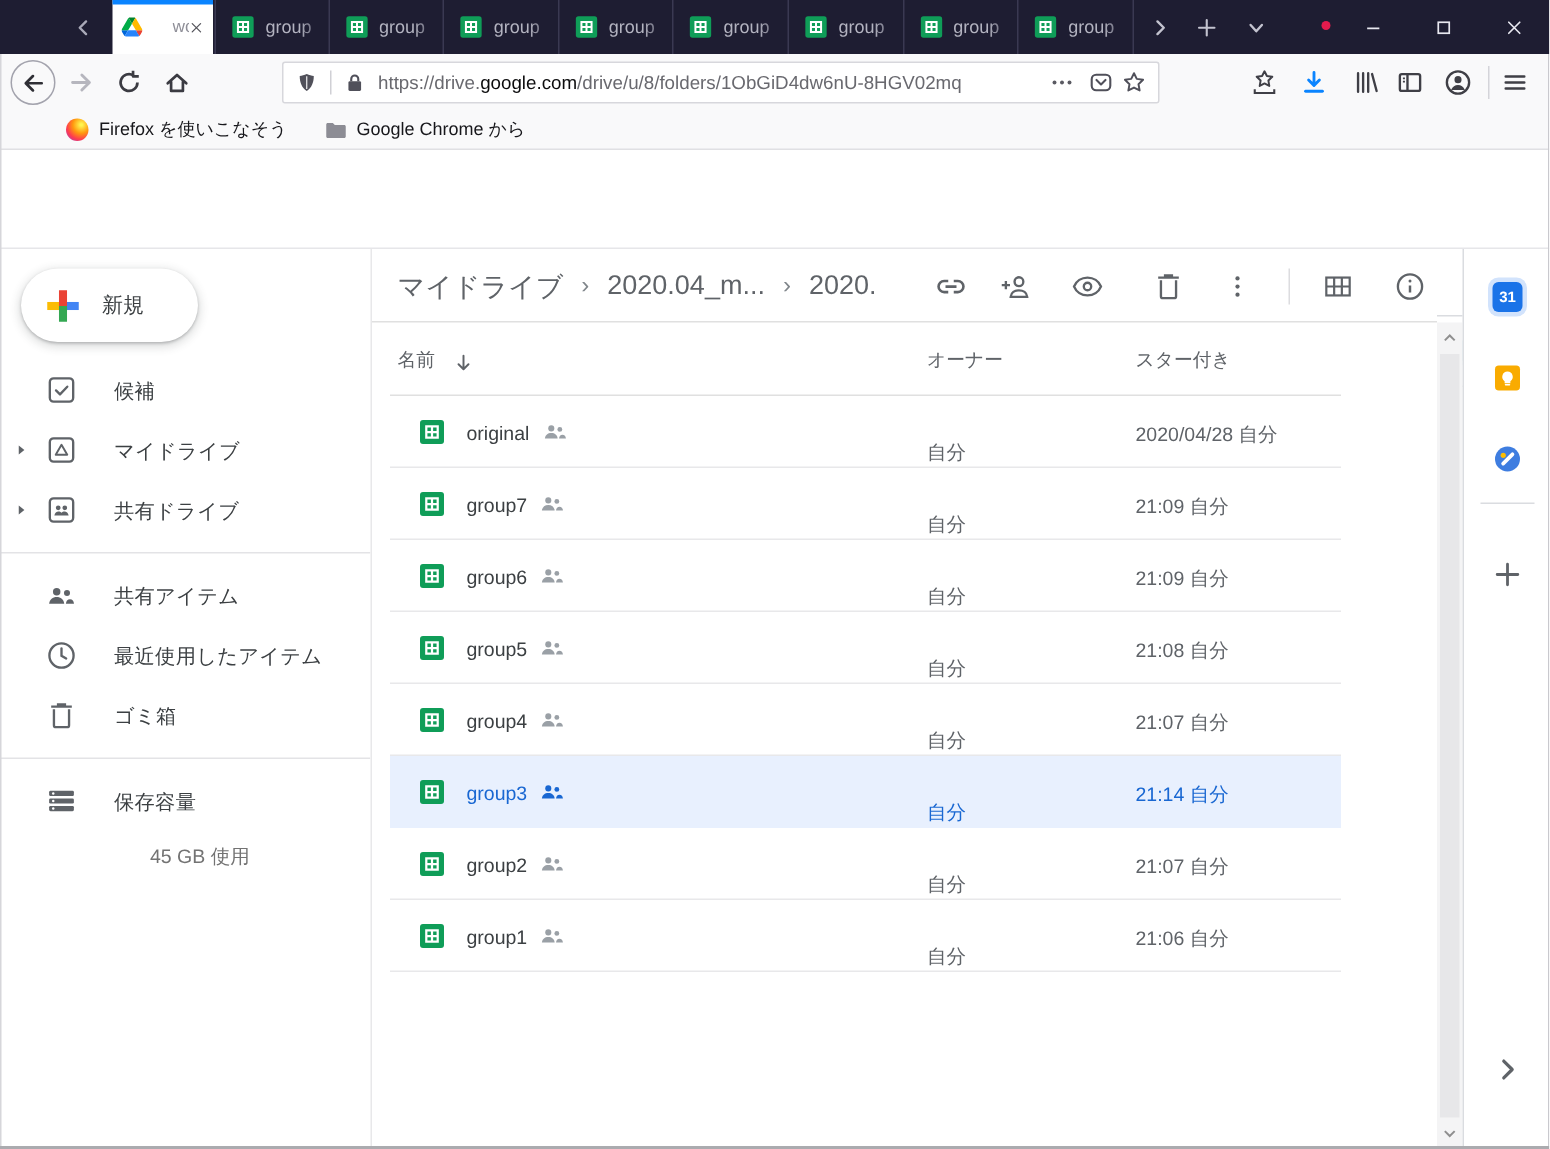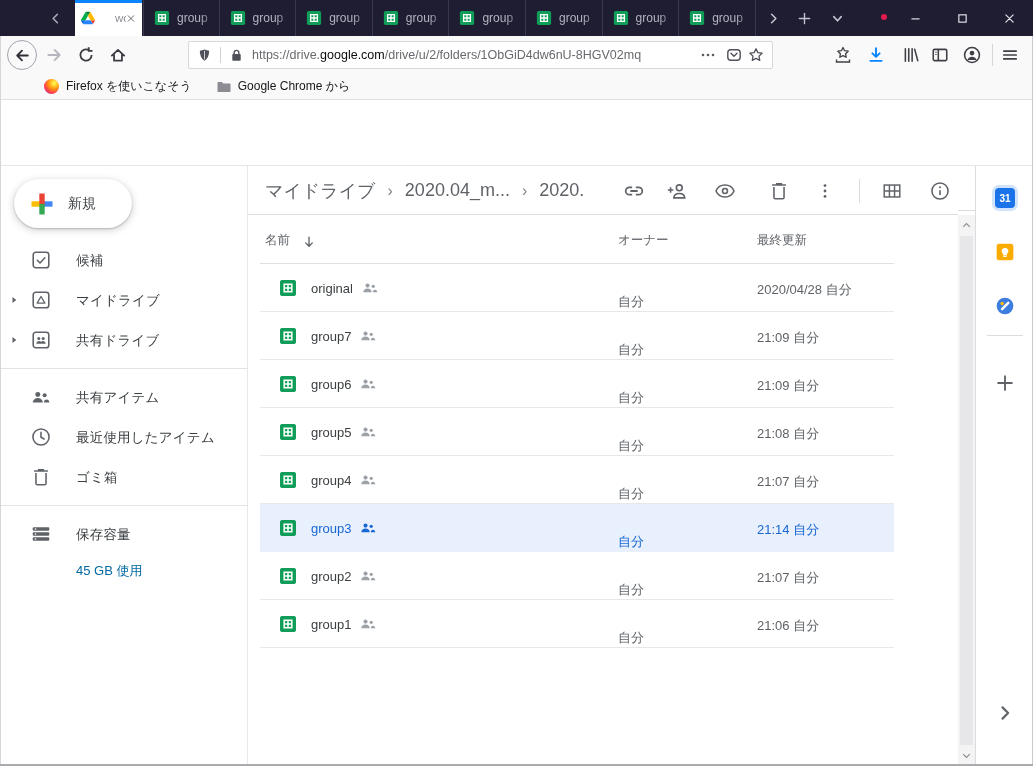--- a/index.html
+++ b/index.html
@@ -76,21 +76,21 @@
   .sidebar { position:absolute; left:0; top:166px; width:247px; bottom:0; background:#fff; }
   .new-btn { position:absolute; left:14px; top:13px; width:118px; height:49px; border-radius:25px; background:#fff; box-shadow:0 1px 2px rgba(60,64,67,.3), 0 2px 6px 2px rgba(60,64,67,.15); display:flex; align-items:center; cursor:pointer; }
   .new-plus { width:28px; height:28px; margin-left:14px; flex:none; }
   .new-label { margin-left:12px; font-size:14px; color:#3c4043; font-weight:500; }
   .dnav { position:absolute; top:74px; left:0; right:0; }
   .nav-item { position:relative; height:40px; cursor:pointer; }
   .expander { position:absolute; left:8px; top:14px; width:12px; height:12px; color:#5f6368; }
   .nav-ic { position:absolute; left:30px; top:9px; width:22px; height:22px; color:#5f6368; }
   .nav-label { position:absolute; left:76px; top:12px; font-size:13.5px; color:#3c4043; font-weight:500; letter-spacing:.2px; }
   .nav-divider { height:0; border-top:1px solid #e3e3e6; margin:8px 0; }
-  .storage-note { margin-left:76px; margin-top:8px; font-size:13px; color:#0369a1; }
+  .storage-note { margin-left:100px; margin-top:8px; font-size:13px; color:#737373; }
 
   
   .content { position:absolute; left:247px; top:166px; width:711px; bottom:0; border-left:1px solid #e8e8ea; background:#fff; }
   .crumbbar { position:relative; height:49px; border-bottom:1px solid #e0e0e0; }
   .crumbs { position:absolute; left:17px; top:0; height:49px; display:flex; align-items:center; font-size:18px; color:#5f6368; }
   .crumb { cursor:pointer; }
   .crumb-sep { margin:0 12px; font-size:16px; color:#80868b; }
   .a-ic { position:absolute; top:14px; width:22px; height:22px; color:#5f6368; cursor:pointer; }
   .a-link { left:375px; } .a-padd { left:418px; } .a-eye { left:466px; } .a-trash { left:520px; } .a-more { left:567px; width:20px; }
   .a-sep { position:absolute; left:611px; top:13px; width:1px; height:24px; background:#dcdcdf; }
@@ -321,21 +321,21 @@
             <path d="M8 3v9" stroke="#f9f9fa" stroke-width=".8"></path>
           </svg>
         </span>
       <span class="url-sep"></span>
       <span class="url-lock" data-icon="lock">
           <svg viewBox="0 0 16 16">
             <rect x="3.5" y="6.5" width="9" height="7" rx="1" fill="#50505a"></rect>
             <path d="M5.5 6.5V5a2.5 2.5 0 0 1 5 0v1.5" fill="none" stroke="#50505a" stroke-width="1.5"></path>
           </svg>
         </span>
-      <span class="url-text"><span class="u-scheme">https://drive.</span><span class="u-domain">google.com</span><span class="u-path">/drive/u/2/folders/1ObGiD4dw6nU-8HGV02mq</span></span>
+      <span class="url-text"><span class="u-scheme">https://drive.</span><span class="u-domain">google.com</span><span class="u-path">/drive/u/8/folders/1ObGiD4dw6nU-8HGV02mq</span></span>
       <span class="url-dots" data-icon="dots-h">
           <svg viewBox="0 0 16 16">
             <circle cx="3" cy="8" r="1.3" fill="currentColor"></circle>
             <circle cx="8" cy="8" r="1.3" fill="currentColor"></circle>
             <circle cx="13" cy="8" r="1.3" fill="currentColor"></circle>
           </svg>
         </span>
       <span class="url-pocket" data-icon="pocket">
           <svg viewBox="0 0 16 16">
             <rect x="1.8" y="2.8" width="12.4" height="10.4" rx="3" fill="none" stroke="currentColor" stroke-width="1.4"></rect>
@@ -643,21 +643,21 @@
     <div class="listhead">
       <div class="lh lh-name">
         <span>名前</span>
         <span class="lh-sort" data-icon="sort-down">
             <svg viewBox="0 0 16 16">
               <path d="M8 2.5v10M4.2 9 8 12.8 11.8 9" fill="none" stroke="currentColor" stroke-width="1.5" stroke-linecap="round" stroke-linejoin="round"></path>
             </svg>
           </span>
       </div>
       <div class="lh lh-owner">オーナー</div>
-      <div class="lh lh-mod">最終更新</div>
+      <div class="lh lh-mod">スター付き</div>
     </div>
     <div class="filerows" id="file-rows">
         <div class="frow">
           <span class="f-ic" data-icon="sheets">
             <svg viewBox="0 0 18 18">
               <rect x="1" y="1" width="16" height="16" rx="2" fill="#0f9d58"></rect>
               <path d="M5.2 5.2h7.6v7.6H5.2z" fill="none" stroke="#fff" stroke-width="1.5"></path>
               <path d="M9 5.2v7.6M5.2 9h7.6" stroke="#fff" stroke-width="1.5"></path>
             </svg>
           </span>

